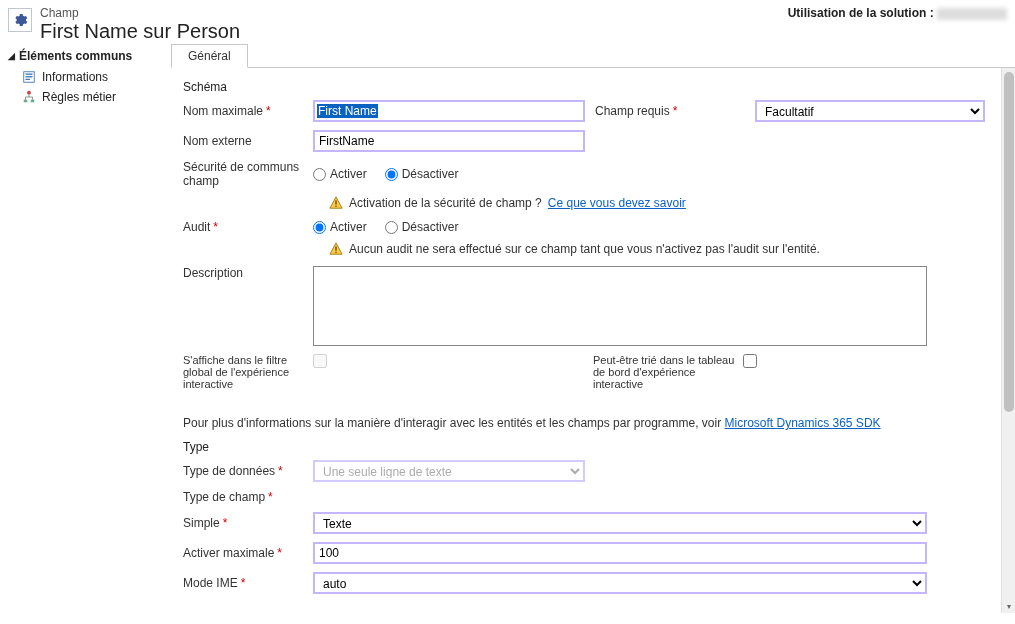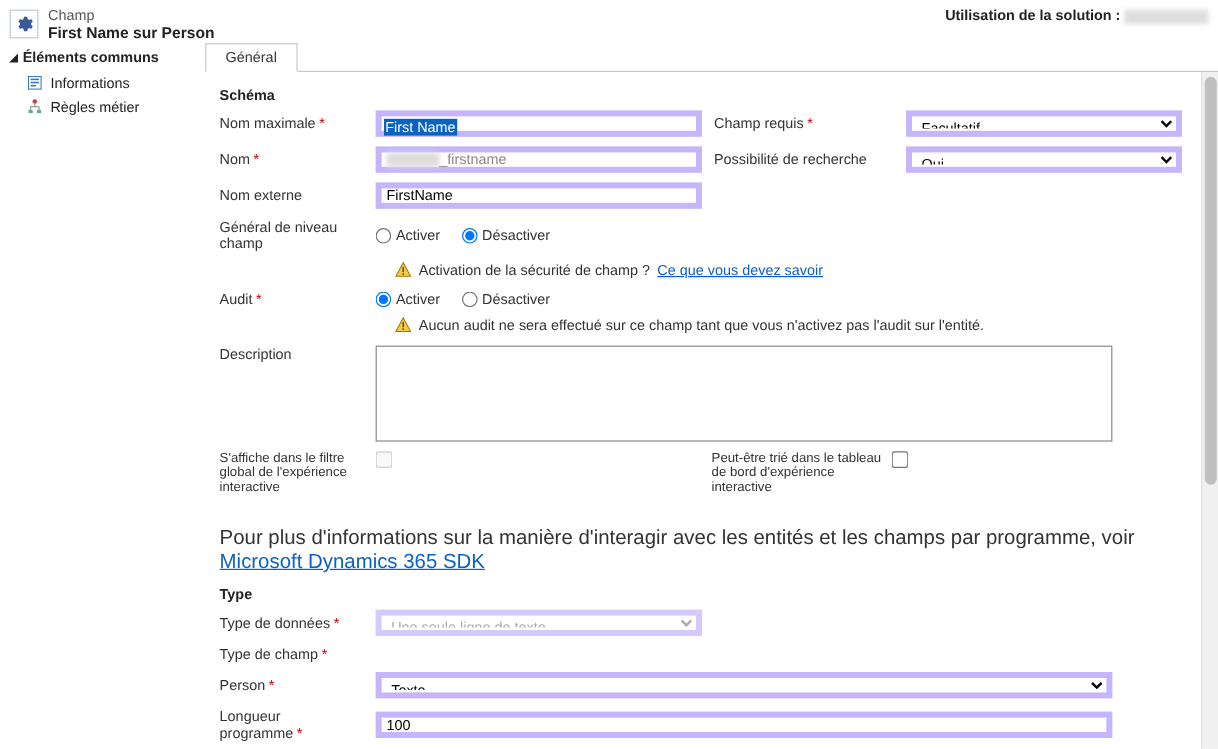--- a/index.html
+++ b/index.html
@@ -2,61 +2,61 @@
 <html><head>
 <meta charset="utf-8">
 <style>
 *{box-sizing:border-box;margin:0;padding:0}
 body{font-family:"Segoe UI",Tahoma,sans-serif;font-size:12px;color:#333;background:#fff;width:1015px;height:624px;overflow:hidden}
 .header-row{display:flex;padding:6px 8px 0 8px}
 .header-left{display:flex;gap:8px;flex:1}
 .gear-box{width:24px;height:24px;border:1px solid #c0c8d0;display:flex;align-items:center;justify-content:center;margin-top:2px}
 .gear-svg{width:16px;height:16px;fill:#3b5998}
 .header-text .sm{color:#555}
-.header-text .lg{font-size:13px;font-weight:700;color:#222}
+.header-text .lg{font-size:20px;font-weight:400;color:#222}
 .header-right{font-size:12px;color:#222}
 .header-right .blur{display:inline-block;width:70px;height:12px;background:#ddd;filter:blur(2px);vertical-align:middle}
 .layout{display:flex;height:570px}
 .side{width:200px;padding:6px 8px}
 .side-hd{font-weight:600;font-size:12px;color:#222;margin-bottom:4px;display:flex;align-items:center;gap:4px}
 .side-hd .tri{font-size:9px}
 .side-item{display:flex;align-items:center;gap:6px;padding:3px 0 3px 14px;color:#222;cursor:pointer}
 .ic{width:14px;height:14px;display:inline-block}
 .tabbar{display:flex;border-bottom:1px solid #c8c8c8;margin-left:4px}
 .tab{border:1px solid #c8c8c8;border-bottom:1px solid #fff;background:#fff;padding:4px 16px;font-size:12px;position:relative;top:1px}
 .content{flex:1;display:flex;flex-direction:column}
 .panel-wrap{flex:1;display:flex;border-top:none}
 .panel{flex:1;padding:8px 16px;overflow:auto}
 .scroll-track{width:14px;background:#f0f0f0;border-left:1px solid #e0e0e0;position:relative}
 .scroll-thumb{position:absolute;left:2px;width:10px;top:4px;height:340px;background:#c0c0c0;border-radius:5px}
 .scroll-arrow{position:absolute;left:0;width:14px;height:14px;display:flex;align-items:center;justify-content:center;font-size:8px;color:#666}
 .scroll-arrow.dn{bottom:0}
-.sect{font-weight:700;font-size:12px;color:#222;margin:4px 0 6px 0}
+.sect{font-weight:400;font-size:12px;color:#222;margin:4px 0 6px 0}
 .row{display:flex;align-items:center;margin-bottom:8px;gap:10px}
 .lbl{width:120px;color:#333}
 .req::after{content:"*";color:#c00;margin-left:3px}
-.inp{border:5px solid #c4b5fd;padding:2px 4px;font-size:12px;height:22px;background:#fff}
+.inp{border:2px solid #c4b5fd;padding:2px 4px;font-size:12px;height:22px;background:#fff}
 .hl{display:inline-block;background:#0a63c0;color:#fff;padding:0 1px}
 .inp[disabled]{color:#888;background:#fff}
 select.inp{appearance:auto}
 .col-a{width:272px}
 .col-b{width:230px}
 .lbl2{width:150px;color:#333}
 .radio-group{display:flex;align-items:center;gap:18px}
 .radio-opt{display:flex;align-items:center;gap:4px}
 .warn-row{display:flex;gap:6px;margin:4px 0 10px 146px;font-size:12px}
 .warn-ic{width:14px;height:14px}
 a.lnk{color:#0b62c4;text-decoration:underline}
 .desc{width:614px;height:80px;border:1px solid #888;resize:none;font-family:inherit;font-size:12px;padding:2px}
 .ck-row{display:flex;margin-bottom:26px}
 .ck-lbl{width:130px;font-size:11px;color:#333}
 .ck-box{width:40px;display:flex;align-items:flex-start}
 .ck-lbl2{width:150px;font-size:11px;color:#333;margin-left:240px}
 input[type=checkbox]{width:14px;height:14px}
-.note{font-size:17px;color:#333;margin:2px 0 10px 0}
+.note{font-size:12px;color:#333;margin:2px 0 10px 0}
 .wide{width:614px}
 .blur2{display:inline-block;width:44px;height:12px;background:#ddd;filter:blur(2px);vertical-align:middle}
 </style>
 </head>
 <body>
 
 <div class="header-row">
   <div class="header-left">
     <div class="gear-box">
       <svg class="gear-svg" viewBox="0 0 24 24">
@@ -109,37 +109,28 @@
 
         <div class="sect">Schéma</div>
 
         <div class="row">
           <div class="lbl req">Nom maximale</div>
           <div class="inp col-a" style="padding:2px 2px"><span class="hl">First Name</span></div>
           <div class="lbl2 req">Champ requis</div>
           <select class="inp col-b"><option>Facultatif</option></select>
         </div>
 
-        <div class="row">
-          <div class="lbl req">Nom</div>
-          <div class="inp col-a" style="display:flex;align-items:center;color:#888">
-              <span class="blur2"></span>
-              <span>_firstname</span>
-            </div>
-          <div class="lbl2">Possibilité de recherche</div>
-          <select class="inp col-b"><option>Oui</option></select>
-        </div>
 
         <div class="row">
           <div class="lbl">Nom externe</div>
           <input class="inp col-a" value="FirstName" style="">
         </div>
 
         <div class="row">
-          <div class="lbl">Général de niveau champ</div>
+          <div class="lbl">Sécurité de communs champ</div>
           <div class="radio-group">
             <label class="radio-opt">
                 <input type="radio" name="fls" style="">
                 <span>Activer</span>
               </label>
             <label class="radio-opt">
                 <input type="radio" name="fls" checked="" style="">
                 <span>Désactiver</span>
               </label>
           </div>
@@ -201,25 +192,25 @@
         <div class="sect">Type</div>
 
         <div class="row">
           <div class="lbl req">Type de données</div>
           <select class="inp col-a" disabled=""><option>Une seule ligne de texte</option></select>
         </div>
         <div class="row">
           <div class="lbl req">Type de champ</div>
         </div>
         <div class="row">
-          <div class="lbl req">Person</div>
+          <div class="lbl req">Simple</div>
           <select class="inp wide"><option>Texte</option></select>
         </div>
         <div class="row">
-          <div class="lbl req">Longueur programme</div>
+          <div class="lbl req">Activer maximale</div>
           <input class="inp wide" value="100" style="">
         </div>
         <div class="row">
           <div class="lbl req">Mode IME</div>
           <select class="inp wide"><option>auto</option></select>
         </div>
 
       </div>
       <div class="scroll-track">
         <div class="scroll-thumb"></div>

